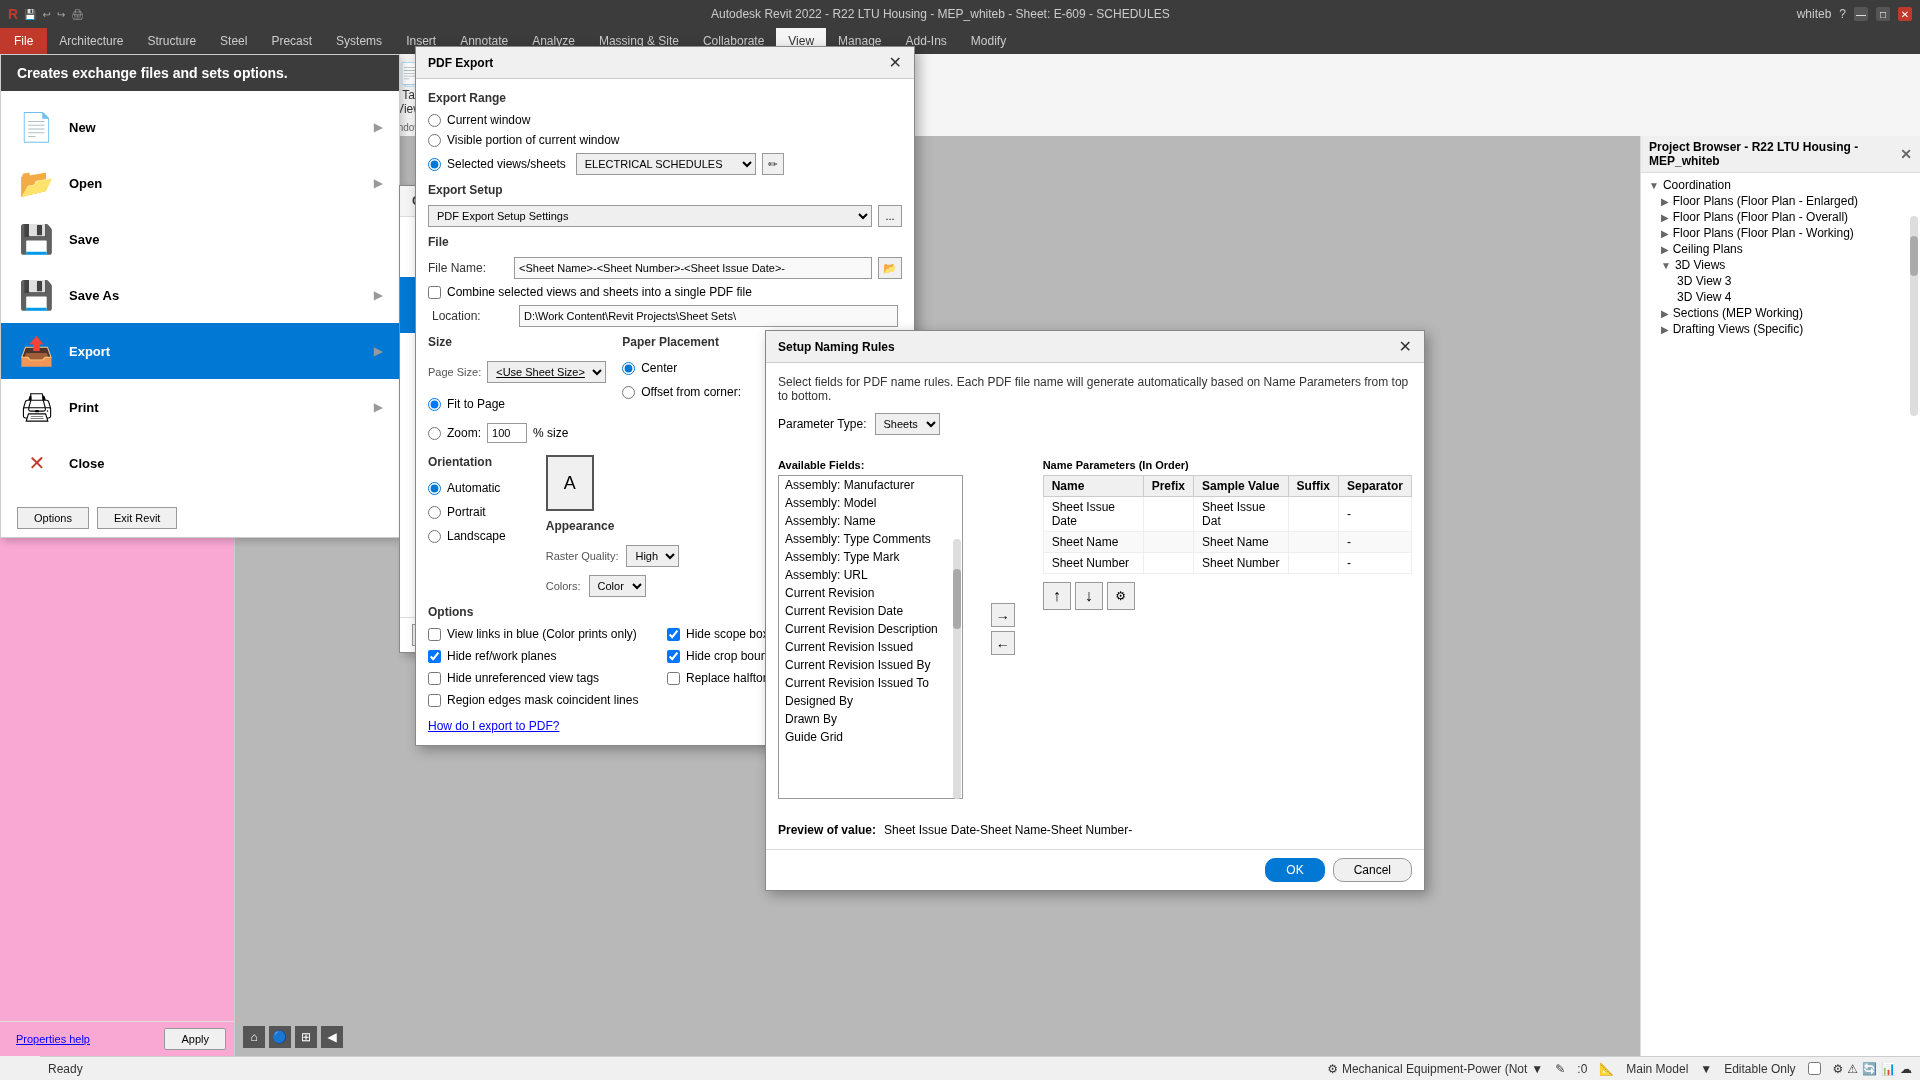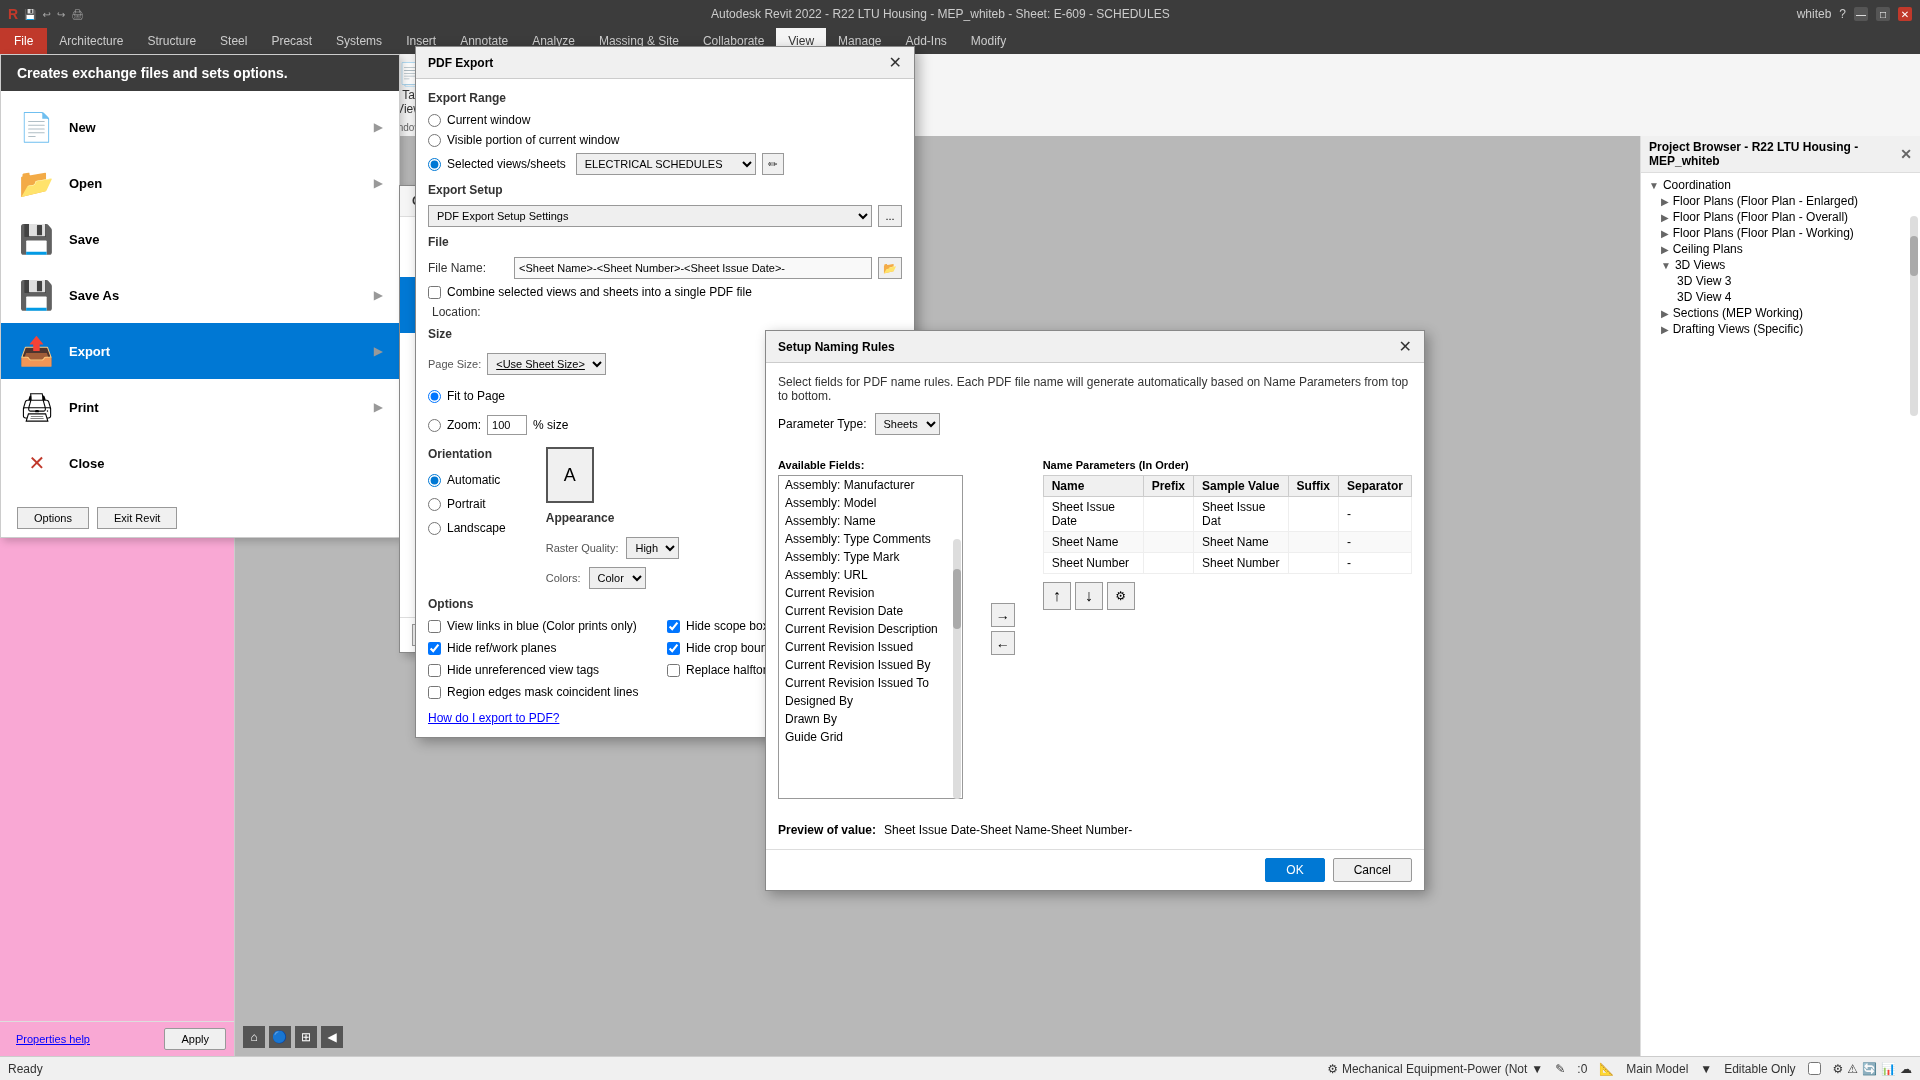--- a/index.html
+++ b/index.html
@@ -95,21 +95,21 @@
     .right-panel { width: 280px; background: white; border-left: 1px solid #ddd; display: flex; flex-direction: column; }
     .rp-header { display: flex; align-items: center; justify-content: space-between; padding: 4px 8px; background: #f0f0f0; border-bottom: 1px solid #ddd; font-weight: bold; font-size: 11px; }
     .rp-close { cursor: pointer; font-size: 14px; color: #666; }
     .project-browser { padding: 4px; }
     .pb-item { display: flex; align-items: center; gap: 4px; padding: 1px 4px; cursor: pointer; font-size: 11px; }
     .pb-indent1 { padding-left: 16px; }
     .pb-indent2 { padding-left: 32px; }
     .pb-toggle { font-size: 10px; color: #666; }
 
     
-    .status-bar { background: #f0f0f0; border-top: 1px solid #ccc; height: 24px; display: flex; align-items: center; padding: 0 8px; gap: 16px; font-size: 11px; color: #333; }
+    .status-bar { background: #f0f0f0; border-top: 1px solid #ccc; height: 24px; display: flex; align-items: center; padding: 0 8px; gap: 16px; font-size: 11px; color: #333; margin-left: 40px; }
     .status-bar-right { margin-left: auto; display: flex; align-items: center; gap: 12px; }
 
     
     .file-menu-overlay {
       position: absolute;
       top: 54px;
       left: 0;
       width: 400px;
       background: white;
       border: 1px solid #ccc;
@@ -223,21 +223,21 @@
     .nd-params { flex: 2; }
     .nd-params-title { font-size: 11px; font-weight: bold; margin-bottom: 4px; }
     .nd-table { border: 1px solid #999; width: 100%; border-collapse: collapse; font-size: 11px; }
     .nd-table th { background: #f0f0f0; padding: 3px 8px; border: 1px solid #ccc; text-align: left; }
     .nd-table td { padding: 3px 8px; border: 1px solid #eee; }
     .nd-table tr:nth-child(even) td { background: #f9f9f9; }
     .nd-move-btns { display: flex; gap: 4px; margin-top: 8px; justify-content: flex-start; }
     .nd-move-btn { width: 28px; height: 28px; border: 1px solid #999; background: #f0f0f0; cursor: pointer; display: flex; align-items: center; justify-content: center; font-size: 16px; }
     .preview-row { display: flex; align-items: center; gap: 8px; margin-top: 8px; font-size: 12px; }
     .nd-footer { display: flex; justify-content: flex-end; gap: 8px; padding: 8px 12px; border-top: 1px solid #ddd; }
-    .nd-btn { padding: 4px 20px; border: 1px solid #999; background: #f0f0f0; cursor: pointer; font-size: 12px; border-radius: 2px; }
+    .nd-btn { padding: 4px 20px; border: 1px solid #999; background: #f0f0f0; cursor: pointer; font-size: 12px; border-radius: 10px; }
     .nd-btn.primary { background: #0078d4; color: white; border-color: #0078d4; }
 
     
     .autodesk-bg {
       position: absolute;
       top: 0; left: 0; right: 0; bottom: 0;
       display: flex;
       align-items: center;
       justify-content: center;
       background: #b8b8b8;
@@ -633,40 +633,52 @@
       <span class="setup-label">File Name:</span>
       <input class="setup-input" type="text" value="&lt;Sheet Name&gt;-&lt;Sheet Number&gt;-&lt;Sheet Issue Date&gt;-" style="">
       <button style="width:24px;height:22px;border:1px solid #999;background:#f0f0f0;cursor:pointer;font-size:11px;">📂</button>
     </div>
     <div class="checkbox-row">
       <input type="checkbox" style="">
       <span>Combine selected views and sheets into a single PDF file</span>
     </div>
     <div class="location-row">
       <span class="setup-label">Location:</span>
+      <input class="location-input" type="text" value="D:\Work Content\Revit Projects\Sheet Sets\" style="">
     </div>
 
     <div style="display:flex; gap:16px; margin-top:8px;">
       <div class="size-col">
         <div class="dialog-section-title">Size</div>
         <div class="setup-row">
           <span class="size-label">Page Size:</span>
           <select style="height:22px;border:1px solid #999;font-size:11px;padding:0 4px;text-decoration:underline;">
             <option>&lt;Use Sheet Size&gt;</option>
           </select>
         </div>
         <div class="zoom-row">
           <input type="radio" name="zoom" checked="" style="">
           <span>Fit to Page</span>
         </div>
         <div class="zoom-row">
           <input type="radio" name="zoom" style="">
           <span>Zoom:</span>
           <input class="zoom-input" type="text" value="100" style="">
           <span>% size</span>
+        </div>
+      </div>
+      <div class="paper-placement">
+        <div class="dialog-section-title">Paper Placement</div>
+        <div class="radio-row">
+          <input type="radio" name="paper" checked="" style="">
+          <span>Center</span>
+        </div>
+        <div class="radio-row">
+          <input type="radio" name="paper" style="">
+          <span>Offset from corner:</span>
         </div>
       </div>
     </div>
 
     <div style="display:flex; gap:24px; margin-top:8px;">
       <div class="orient-col">
         <div class="dialog-section-title">Orientation</div>
         <div class="radio-row">
           <input type="radio" name="orient" checked="" style="">
           <span>Automatic</span>

